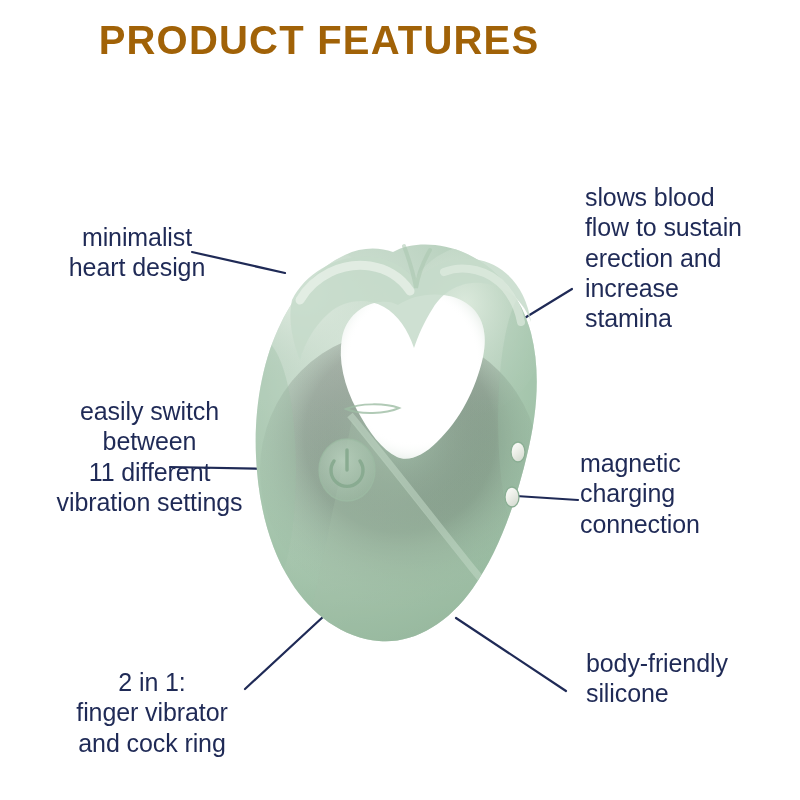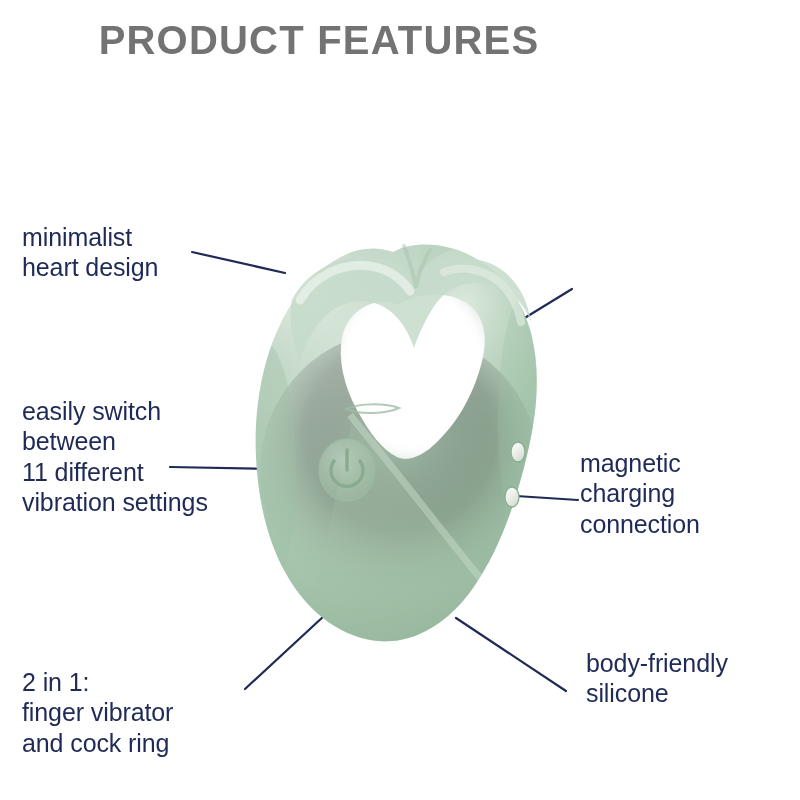--- a/index.html
+++ b/index.html
@@ -23,36 +23,36 @@
   
   #title {
     position: absolute;
     left: 0;
     top: 18px;
     width: 638px;
     text-align: center;
     font-size: 40px;
     font-weight: 700;
     letter-spacing: 1.2px;
-    color: #737373;
+    color: #a16207;
     font-family: "Liberation Sans", sans-serif;
   }
 
   
   .callout {
     position: absolute;
     color: #1f2a56;
     font-size: 25px;
     line-height: 1.21;
     font-weight: 500;
     font-family: "Liberation Sans", sans-serif;
     white-space: pre-line;
     letter-spacing: -0.1px;
   }
-  .callout.left  { text-align: left; }
+  .callout.left  { text-align: center; }
   .callout.right { text-align: left; }
 
   #label-minimalist     { left: 22px;  top: 222px; width: 230px; }
   #label-easily-switch  { left: 22px;  top: 396px; width: 255px; }
   #label-two-in-one     { left: 22px;  top: 667px; width: 260px; }
   #label-slows-blood    { left: 585px; top: 182px; width: 215px; }
   #label-magnetic       { left: 580px; top: 448px; width: 210px; }
   #label-body-friendly  { left: 586px; top: 648px; width: 215px; }
 
   
@@ -253,20 +253,25 @@
 
   <div id="label-easily-switch" class="callout left">easily switch
 between
 11 different
 vibration settings</div>
 
   <div id="label-two-in-one" class="callout left">2 in 1:
 finger vibrator
 and cock ring</div>
 
+  <div id="label-slows-blood" class="callout right">slows blood
+flow to sustain
+erection and
+increase
+stamina</div>
 
   <div id="label-magnetic" class="callout right">magnetic
 charging
 connection</div>
 
   <div id="label-body-friendly" class="callout right">body-friendly
 silicone</div>
 
 </div>
 

